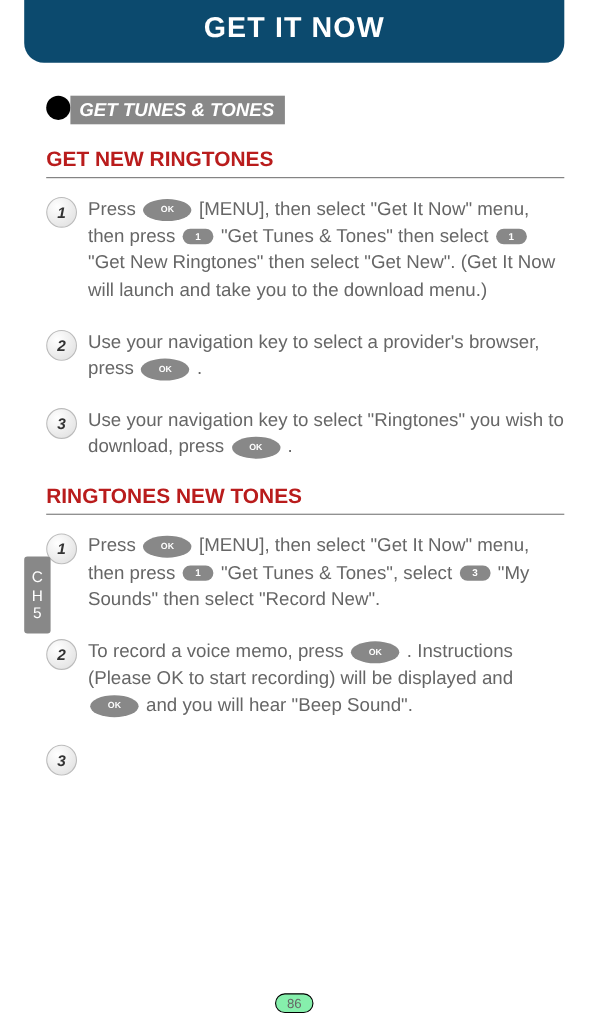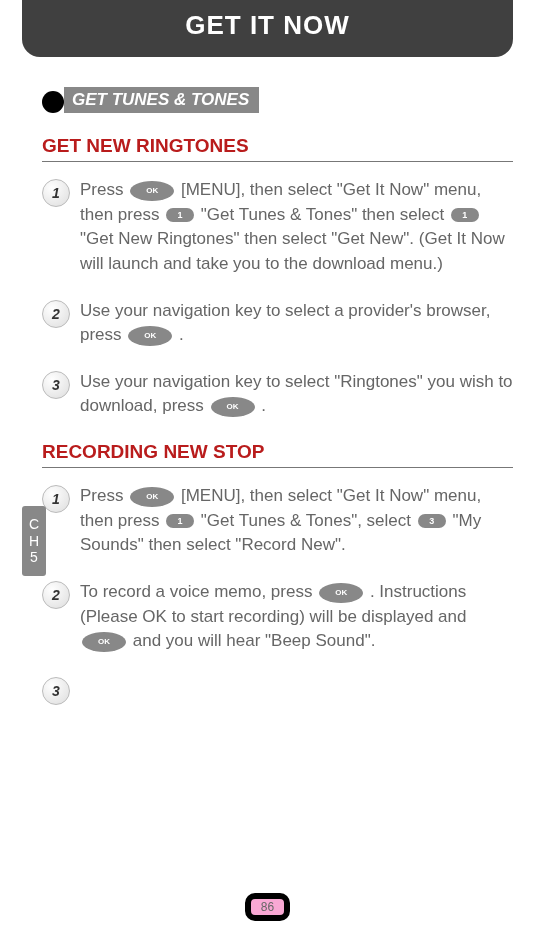--- a/index.html
+++ b/index.html
@@ -7,38 +7,38 @@
     padding: 0;
     width: 535px;
     height: 937px;
     font-family: Arial, Helvetica, sans-serif;
     background: #fff;
     color: #555;
     position: relative;
     box-sizing: border-box;
   }
   .page-header {
-    background: #404040;
+    background: #0c4a6e;
     border-radius: 0 0 18px 18px;
     margin: 0 22px;
     padding: 10px 0 16px 0;
     text-align: center;
   }
   .page-header-title {
     color: #fff;
     font-size: 26px;
     font-weight: bold;
     letter-spacing: 1px;
   }
   .content {
     padding: 30px 22px 0 42px;
   }
   .sub-header {
     display: flex;
-    align-items: flex-end;
+    align-items: flex-start;
     margin-bottom: 22px;
   }
   .sub-header-dot {
     width: 22px;
     height: 22px;
     border-radius: 50%;
     background: #000;
     margin-right: 0;
   }
   .sub-header-label {
@@ -132,22 +132,22 @@
   }
   .page-num-wrap {
     position: absolute;
     bottom: 16px;
     left: 0;
     width: 535px;
     text-align: center;
   }
   .page-num {
     display: inline-block;
-    background: #f9a8d4;
-    border: 6px solid #000000;
+    background: #86efac;
+    border: 1px solid #000000;
     border-radius: 10px;
     padding: 1px 10px;
     font-size: 12px;
     color: #666;
   }
 </style>
 </head>
 <body>
 
 <div class="page-header">
@@ -168,21 +168,21 @@
         <div class="step-text">Press <span class="key-ok">OK</span> [MENU], then select "Get It Now" menu, then press <span class="key-num">1</span> "Get Tunes &amp; Tones" then select <span class="key-num">1</span> "Get New Ringtones" then select "Get New". (Get It Now will launch and take you to the download menu.)</div>
       </div>
       <div class="step">
         <div class="step-num">2</div>
         <div class="step-text">Use your navigation key to select a provider's browser, press <span class="key-ok">OK</span> .</div>
       </div>
       <div class="step">
         <div class="step-num">3</div>
         <div class="step-text">Use your navigation key to select "Ringtones" you wish to download, press <span class="key-ok">OK</span> .</div>
       </div>
-      <div class="section-title">RECORDING NEW STOP</div>
+      <div class="section-title">RINGTONES NEW TONES</div>
       <div class="step">
         <div class="step-num">1</div>
         <div class="step-text">Press <span class="key-ok">OK</span> [MENU], then select "Get It Now" menu, then press <span class="key-num">1</span> "Get Tunes &amp; Tones", select <span class="key-num">3</span> "My Sounds" then select "Record New".</div>
       </div>
       <div class="step">
         <div class="step-num">2</div>
         <div class="step-text">To record a voice memo, press <span class="key-ok">OK</span> . Instructions (Please OK to start recording) will be displayed and <span class="key-ok">OK</span> and you will hear "Beep Sound".</div>
       </div>
       <div class="step">
         <div class="step-num">3</div>

